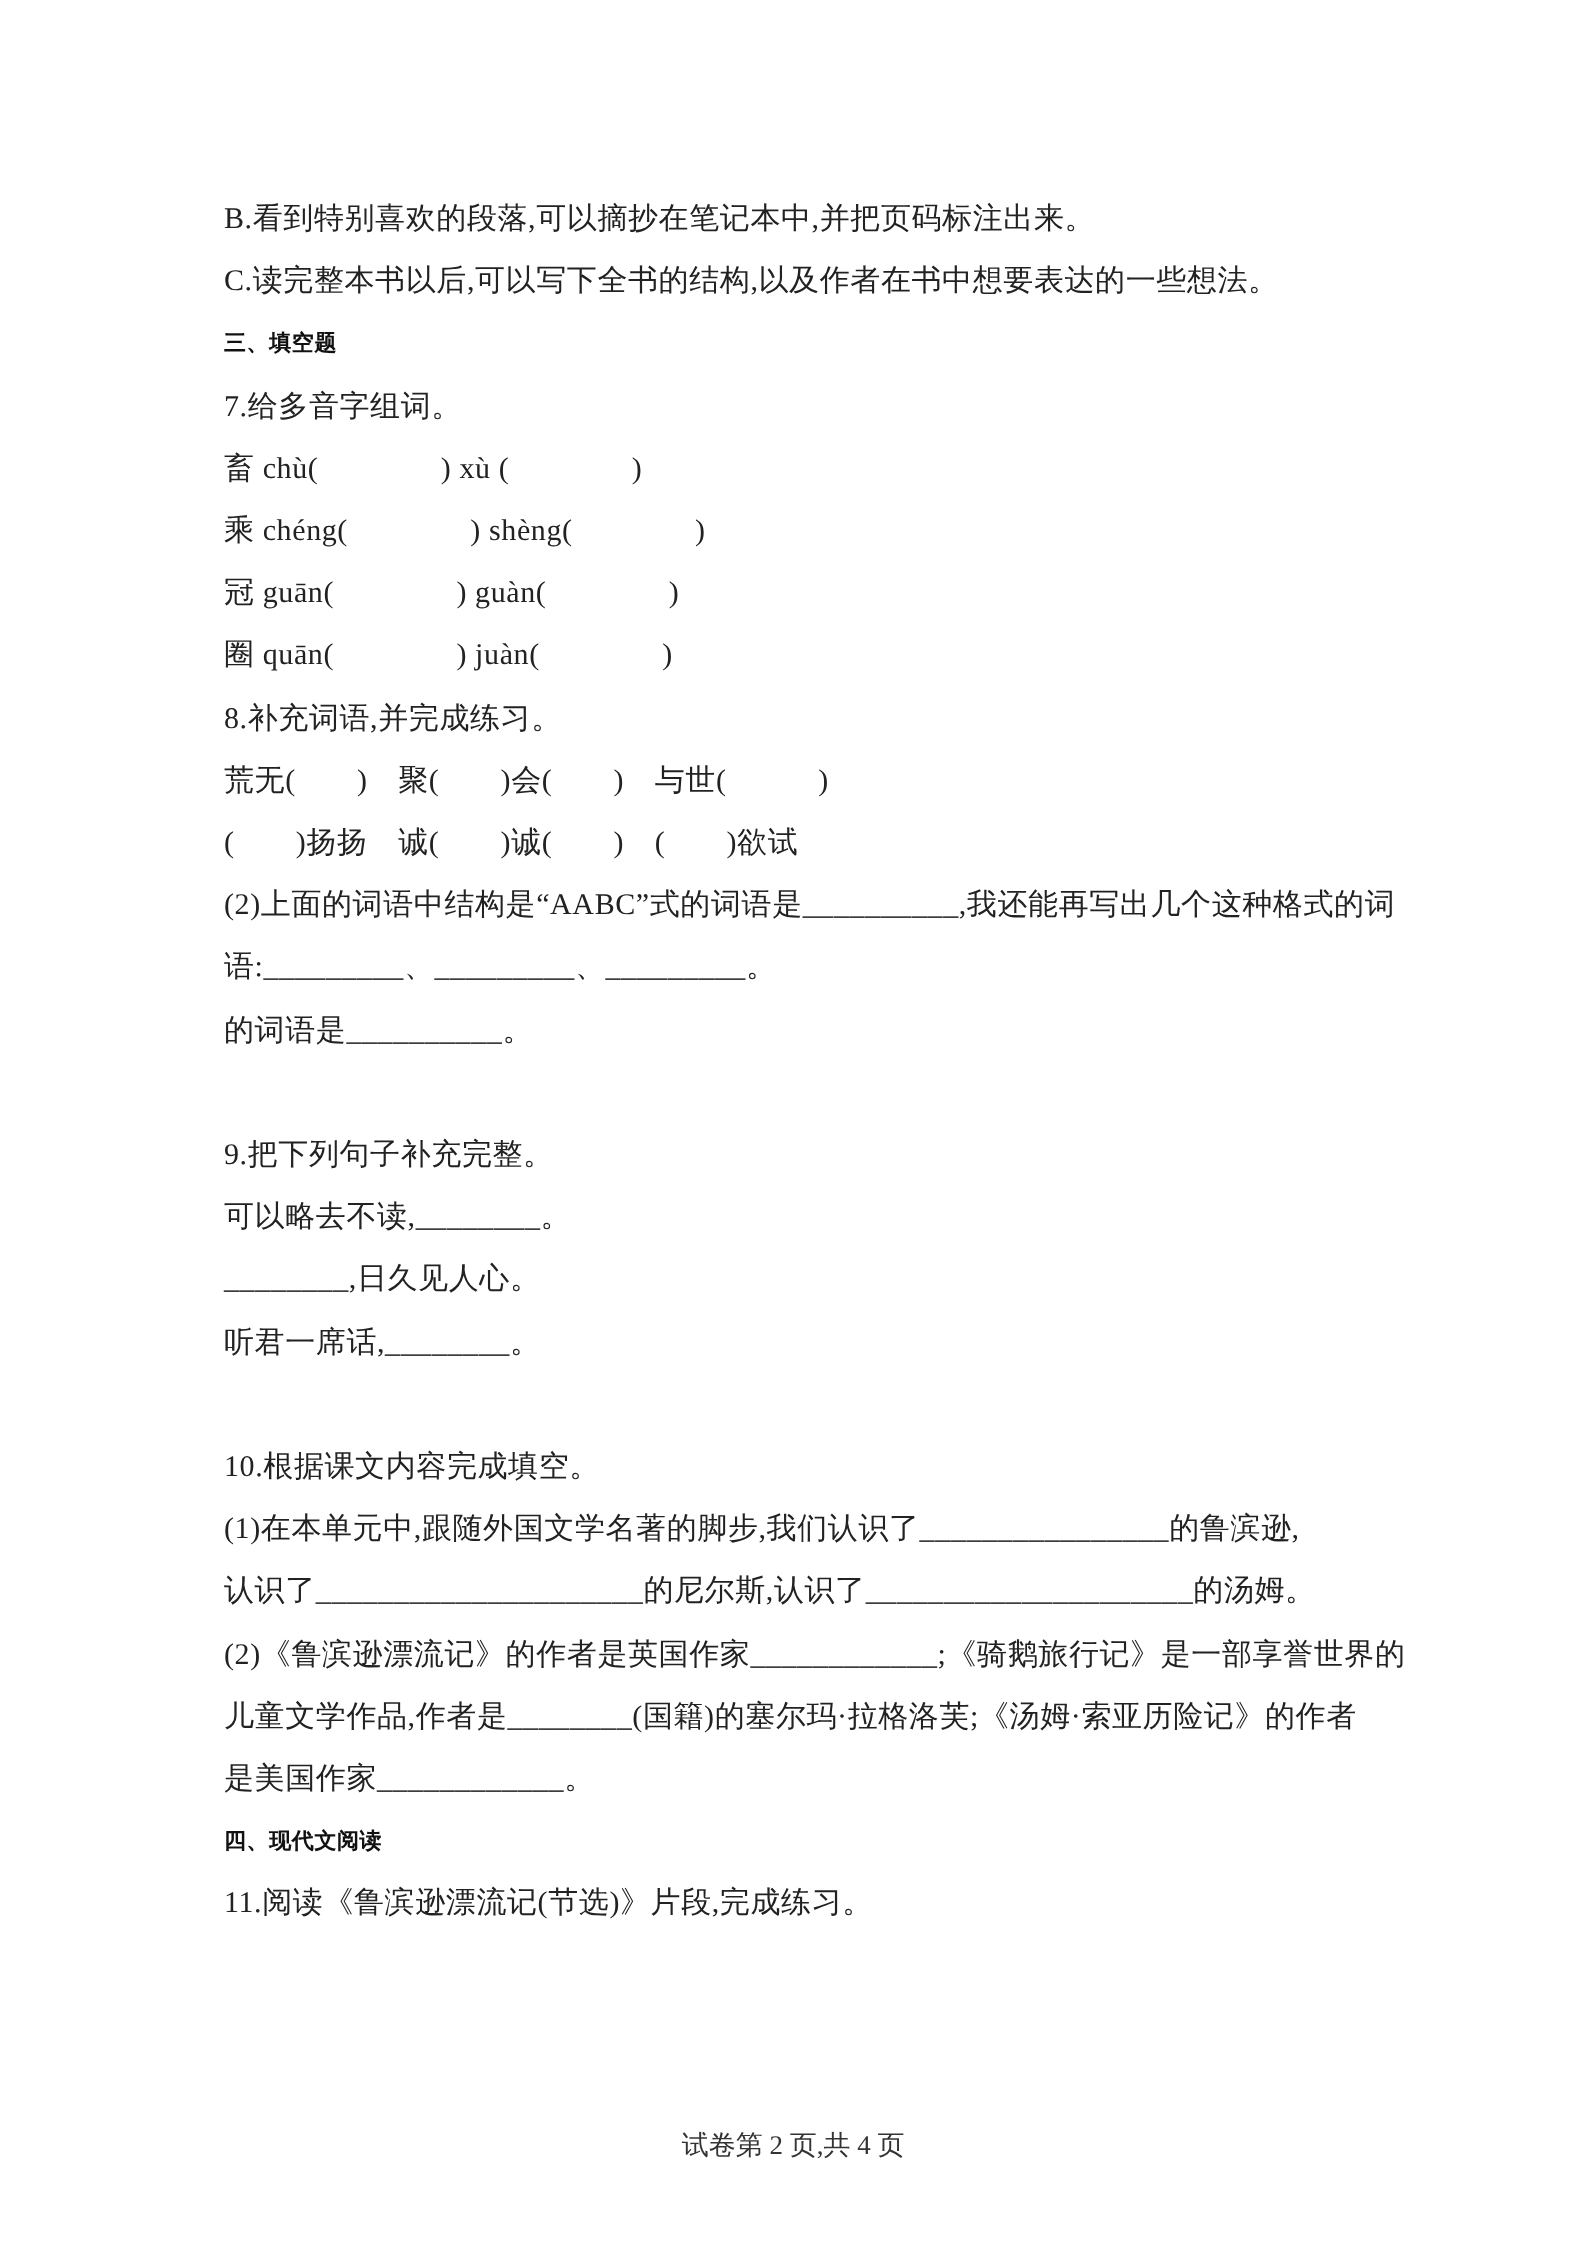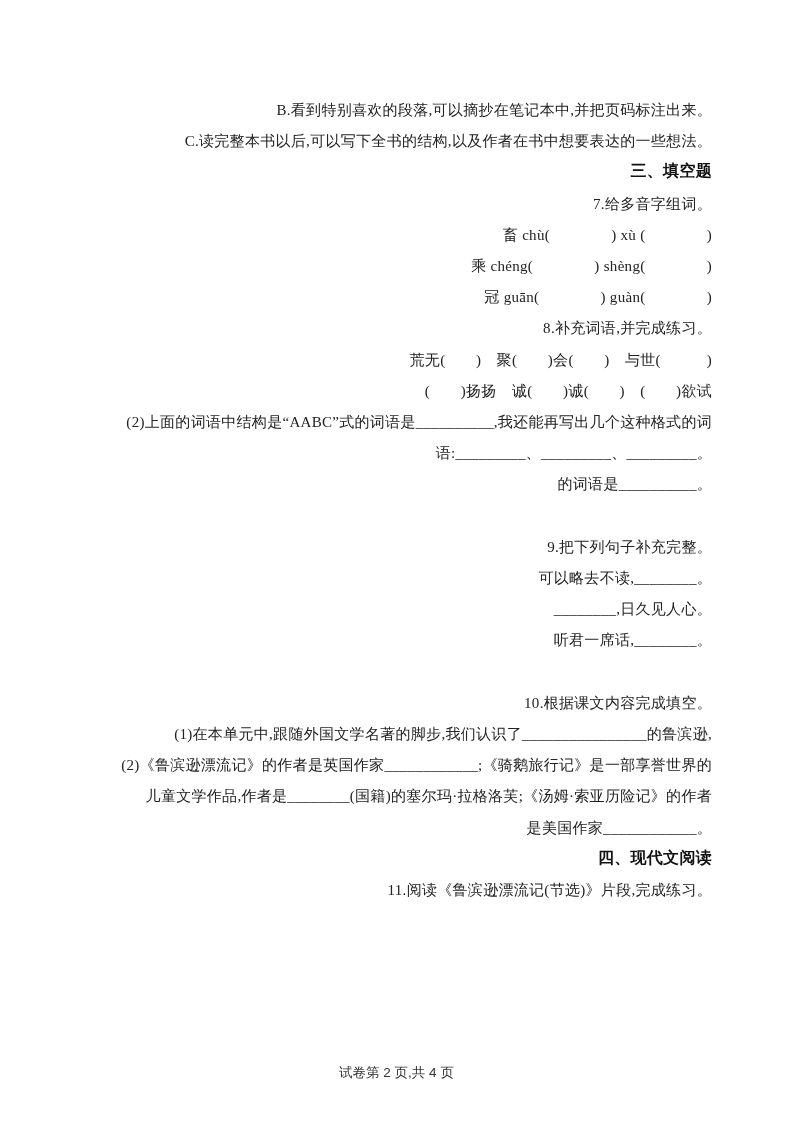--- a/index.html
+++ b/index.html
@@ -14,71 +14,72 @@
   .content{
     position:absolute;
     left:112px;top:95px;width:600px;
   }
   .line{
     font-size:15px;
     line-height:31.2px;
     min-height:31.2px;
     white-space:pre;
     letter-spacing:0.3px;
-    text-align:right;
   }
   .heading{
-    font-family:Liberation Mono, monospace;
+    font-family:Liberation Serif, serif;
     font-weight:700;
-    font-size:16px;
+    font-size:11px;
     color:#111111;
   }
   .footer{
     position:absolute;
     left:0;top:1064px;width:793px;
     text-align:center;
     font-size:13.5px;
     color:#333333;
-    font-family:Liberation Sans, sans-serif;
+    font-family:Liberation Serif, serif;
   }
 </style>
 </head>
 <body>
 
 <div class="page">
   <div class="content">
 
     <div class="line">B.看到特别喜欢的段落,可以摘抄在笔记本中,并把页码标注出来。</div>
     <div class="line">C.读完整本书以后,可以写下全书的结构,以及作者在书中想要表达的一些想法。</div>
 
     <div class="line heading">三、填空题</div>
 
     <div class="line">7.给多音字组词。</div>
     <div class="line">畜 chù(　　　　) xù (　　　　)</div>
     <div class="line">乘 chéng(　　　　) shèng(　　　　)</div>
     <div class="line">冠 guān(　　　　) guàn(　　　　)</div>
+    <div class="line">圈 quān(　　　　) juàn(　　　　)</div>
 
     <div class="line">8.补充词语,并完成练习。</div>
     <div class="line">荒无(　　)　聚(　　)会(　　)　与世(　　　)</div>
     <div class="line">(　　)扬扬　诚(　　)诚(　　)　(　　)欲试</div>
     <div class="line">(2)上面的词语中结构是“AABC”式的词语是__________,我还能再写出几个这种格式的词</div>
     <div class="line">语:_________、_________、_________。</div>
     <div class="line">的词语是__________。</div>
 
     <div class="line blank"></div>
 
     <div class="line">9.把下列句子补充完整。</div>
     <div class="line">可以略去不读,________。</div>
     <div class="line">________,日久见人心。</div>
     <div class="line">听君一席话,________。</div>
 
     <div class="line blank"></div>
 
     <div class="line">10.根据课文内容完成填空。</div>
     <div class="line">(1)在本单元中,跟随外国文学名著的脚步,我们认识了________________的鲁滨逊,</div>
+    <div class="line">认识了_____________________的尼尔斯,认识了_____________________的汤姆。</div>
     <div class="line">(2)《鲁滨逊漂流记》的作者是英国作家____________;《骑鹅旅行记》是一部享誉世界的</div>
     <div class="line">儿童文学作品,作者是________(国籍)的塞尔玛·拉格洛芙;《汤姆·索亚历险记》的作者</div>
     <div class="line">是美国作家____________。</div>
 
     <div class="line heading">四、现代文阅读</div>
 
     <div class="line">11.阅读《鲁滨逊漂流记(节选)》片段,完成练习。</div>
 
   </div>
 

